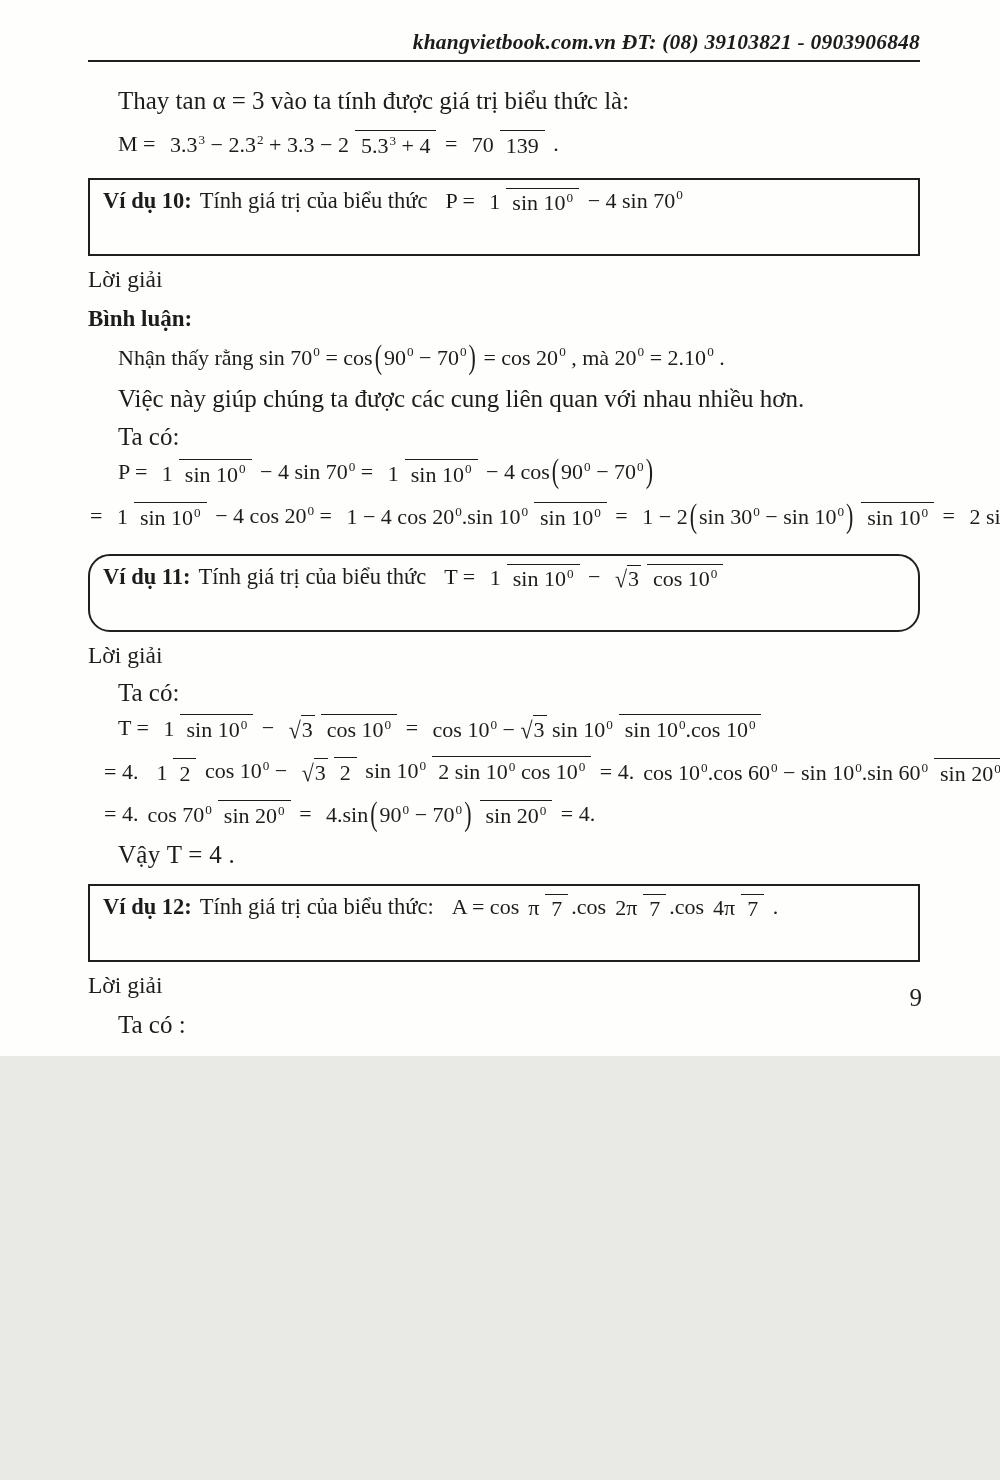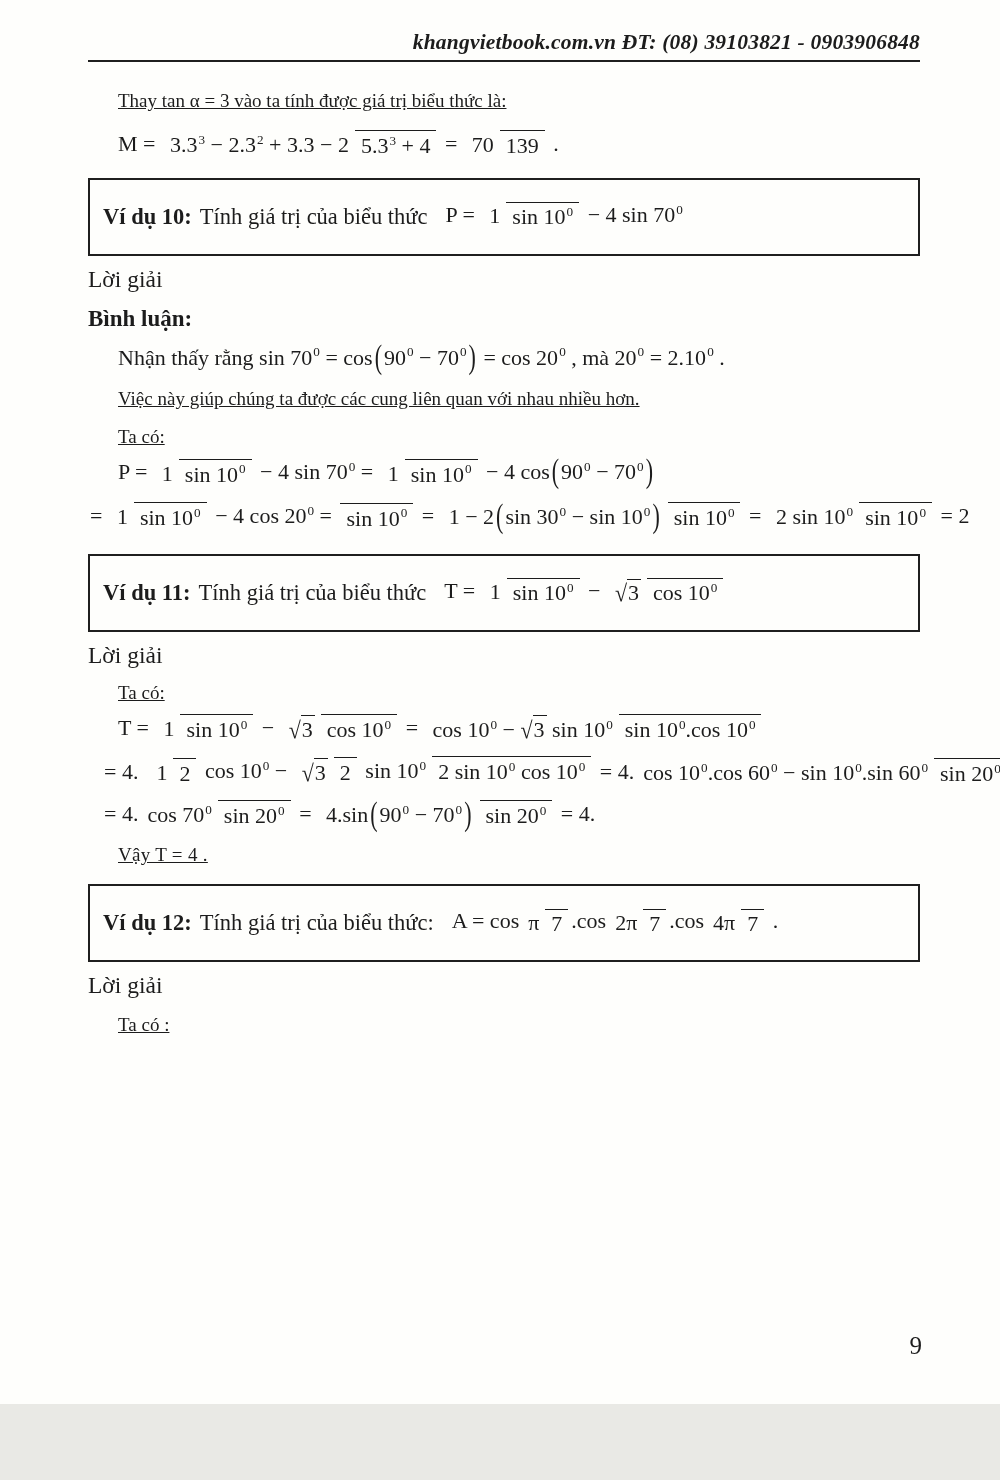--- a/index.html
+++ b/index.html
@@ -1,50 +1,50 @@
 <!DOCTYPE html>
 <html lang="vi"><head>
 <meta charset="utf-8">
 <style>
   * { margin:0; padding:0; box-sizing:border-box; }
   html,body { background:#e9e9e5; font-family:"Liberation Serif","DejaVu Serif",serif; }
   .page{
-    position:relative; width:1000px; height:1404px; margin:0 auto;
+    position:relative; width:1000px; height:1056px; margin:0 auto;
     background:#fefefc; color:#1c1c1c; overflow:hidden;
     padding:30px 80px 16px 88px;
     font-size:22px;
   }
   .page-header{ text-align:right; font-weight:bold; font-style:italic; font-size:21.5px; letter-spacing:.2px; }
   .header-rule{ border-bottom:2.5px solid #1f1f1f; margin-top:5px; }
 
-  .body-line{ font-size:19px; line-height:30px;text-decoration:underline; }
+  .body-line{ font-size:25px; line-height:30px; }
   .indent{ margin-left:30px; }
 
   .math-line{ margin-left:30px; line-height:1.3; white-space:nowrap; }
   .math-line.flush{ margin-left:2px; }
   .math-line.small-indent{ margin-left:16px; }
 
   .mt6{margin-top:6px;} .mt8{margin-top:8px;} .mt10{margin-top:10px;}
-  .mt12{margin-top:12px;} .mt14{margin-top:14px;} .mt16{margin-top:16px;} .mt20{margin-top:20px;} .mt24{margin-top:24px;}
+  .mt12{margin-top:12px;} .mt14{margin-top:14px;} .mt16{margin-top:16px;} .mt20{margin-top:20px;border-radius:22px;} .mt24{margin-top:24px;}
 
   
   .frac{ display:inline-flex; flex-direction:row; vertical-align:middle;
          text-align:center; margin:0 3px; }
   .frac > .num{ display:block; padding:1px 6px 2px; }
   .frac > .den{ display:block; padding:1px 6px 0; border-top:1.7px solid #1c1c1c; }
   sup.msup{ font-size:0.60em; vertical-align:super; line-height:0; margin-left:1px; }
   .sqrt{ display:inline-block; white-space:nowrap; }
   .sqrt .rad{ display:inline-block; transform:scaleY(1.08); }
   .sqrt .vinc{ display:inline-block; border-top:1.7px solid #1c1c1c; padding:0 2px 0 1px; }
   .pgroup{ display:inline-block; }
   .pgroup .pr{ display:inline-block; transform:scaleY(1.55); transform-origin:50% 52%; padding:0 2px; }
 
   .example-box{
     border:2.5px solid #1f1f1f; background:#fefefc;
-    display:flex; align-items:center; min-height:78px;
+    display:flex; min-height:78px;
     padding:8px 12px 8px 13px; white-space:nowrap;
   }
   .ex-label{ font-weight:bold; font-size:22.5px; margin-right:8px; }
   .ex-prompt{ font-size:22.5px; margin-right:18px; }
   .ex-math{ font-size:22px; }
 
   .solution-title{ text-align:left; font-size:23.5px; line-height:30px; }
   .comment-heading{ font-weight:bold; font-size:23px; line-height:30px; }
   .conclusion-line{ letter-spacing:.3px; }
   .page-number{ position:absolute; right:78px; bottom:44px; font-size:25px; }
@@ -86,20 +86,21 @@
         <span class="num"><span>1</span></span>
         <span class="den"><span>sin 10</span><sup class="msup">0</sup></span>
       </span><span> − 4 sin 70</span><sup class="msup">0</sup><span> = </span><span class="frac">
         <span class="num"><span>1</span></span>
         <span class="den"><span>sin 10</span><sup class="msup">0</sup></span>
       </span><span> − 4 cos</span><span class="pgroup"><span class="pr">(</span><span><span>90</span><sup class="msup">0</sup><span> − 70</span><sup class="msup">0</sup></span><span class="pr">)</span></span></div>
   <div class="math-line flush mt12"><span>= </span><span class="frac">
         <span class="num"><span>1</span></span>
         <span class="den"><span>sin 10</span><sup class="msup">0</sup></span>
       </span><span> − 4 cos 20</span><sup class="msup">0</sup><span> = </span><span class="frac">
+        <span class="num"><span>1 − 4 cos 20</span><sup class="msup">0</sup><span>.sin 10</span><sup class="msup">0</sup></span>
         <span class="den"><span>sin 10</span><sup class="msup">0</sup></span>
       </span><span> = </span><span class="frac">
         <span class="num"><span>1 − 2</span><span class="pgroup"><span class="pr">(</span><span><span>sin 30</span><sup class="msup">0</sup><span> − sin 10</span><sup class="msup">0</sup></span><span class="pr">)</span></span></span>
         <span class="den"><span>sin 10</span><sup class="msup">0</sup></span>
       </span><span> = </span><span class="frac">
         <span class="num"><span>2 sin 10</span><sup class="msup">0</sup></span>
         <span class="den"><span>sin 10</span><sup class="msup">0</sup></span>
       </span><span> = 2</span></div>
 
   <section class="example-box mt20">

